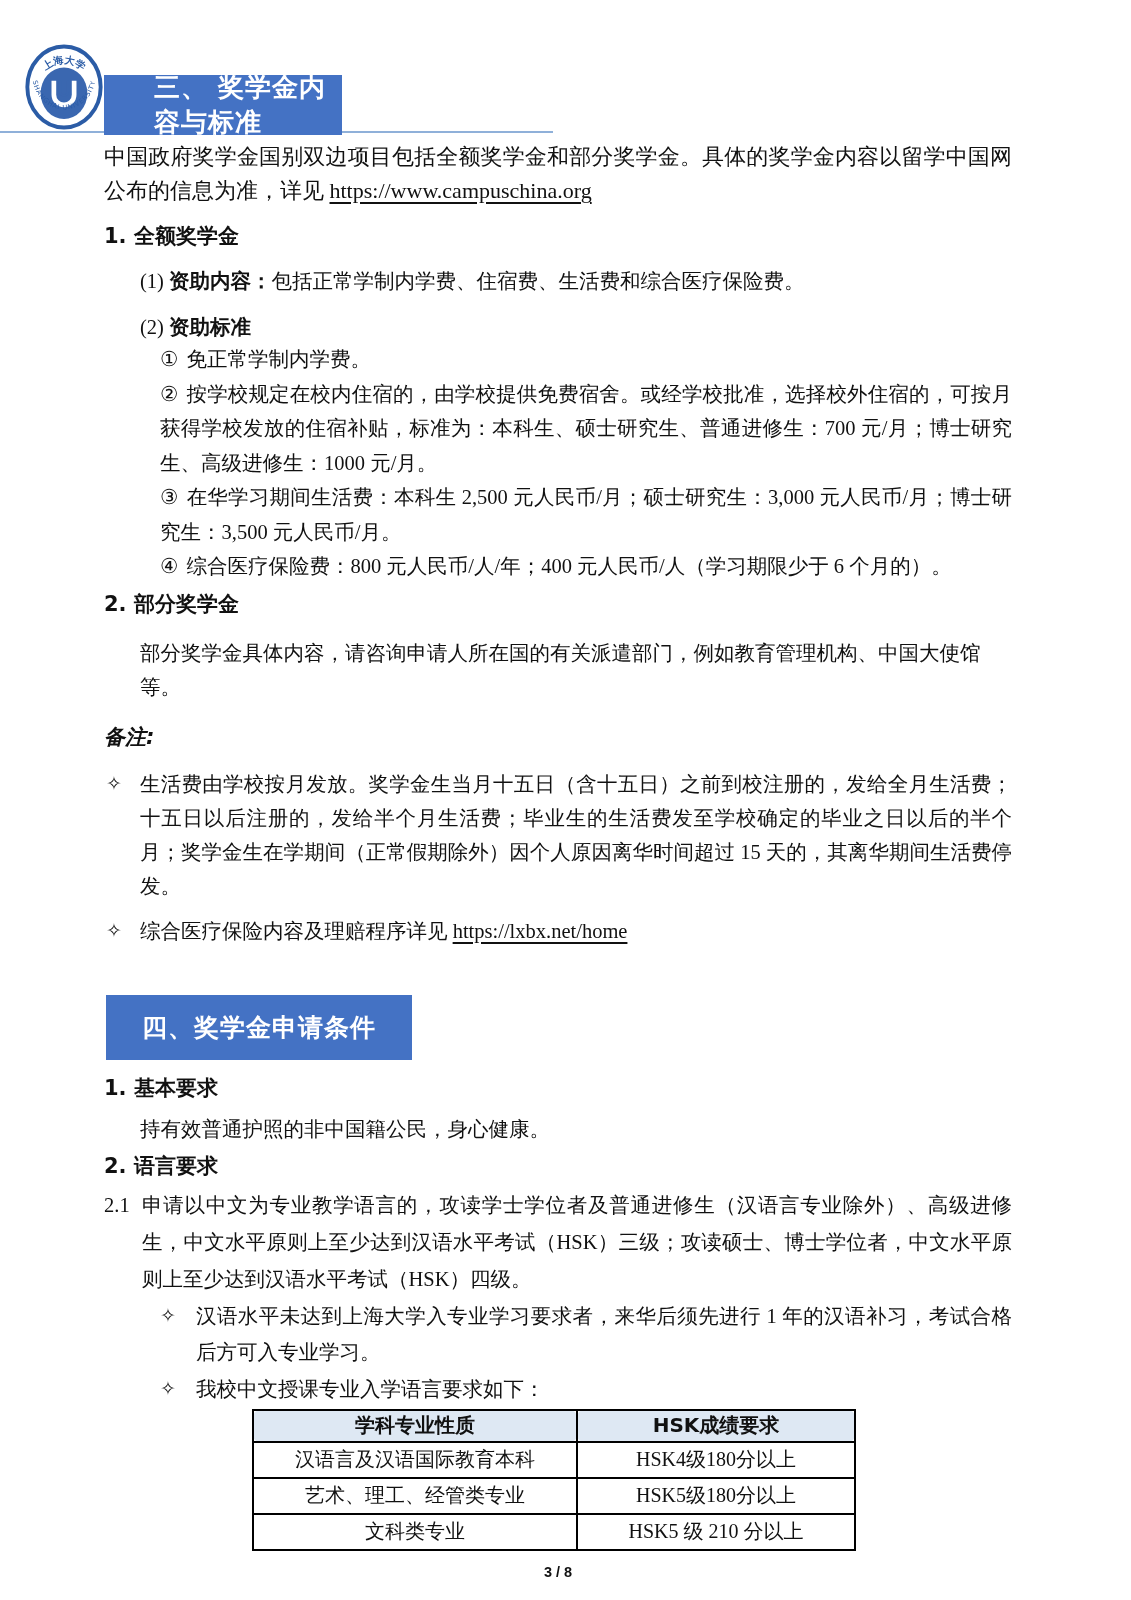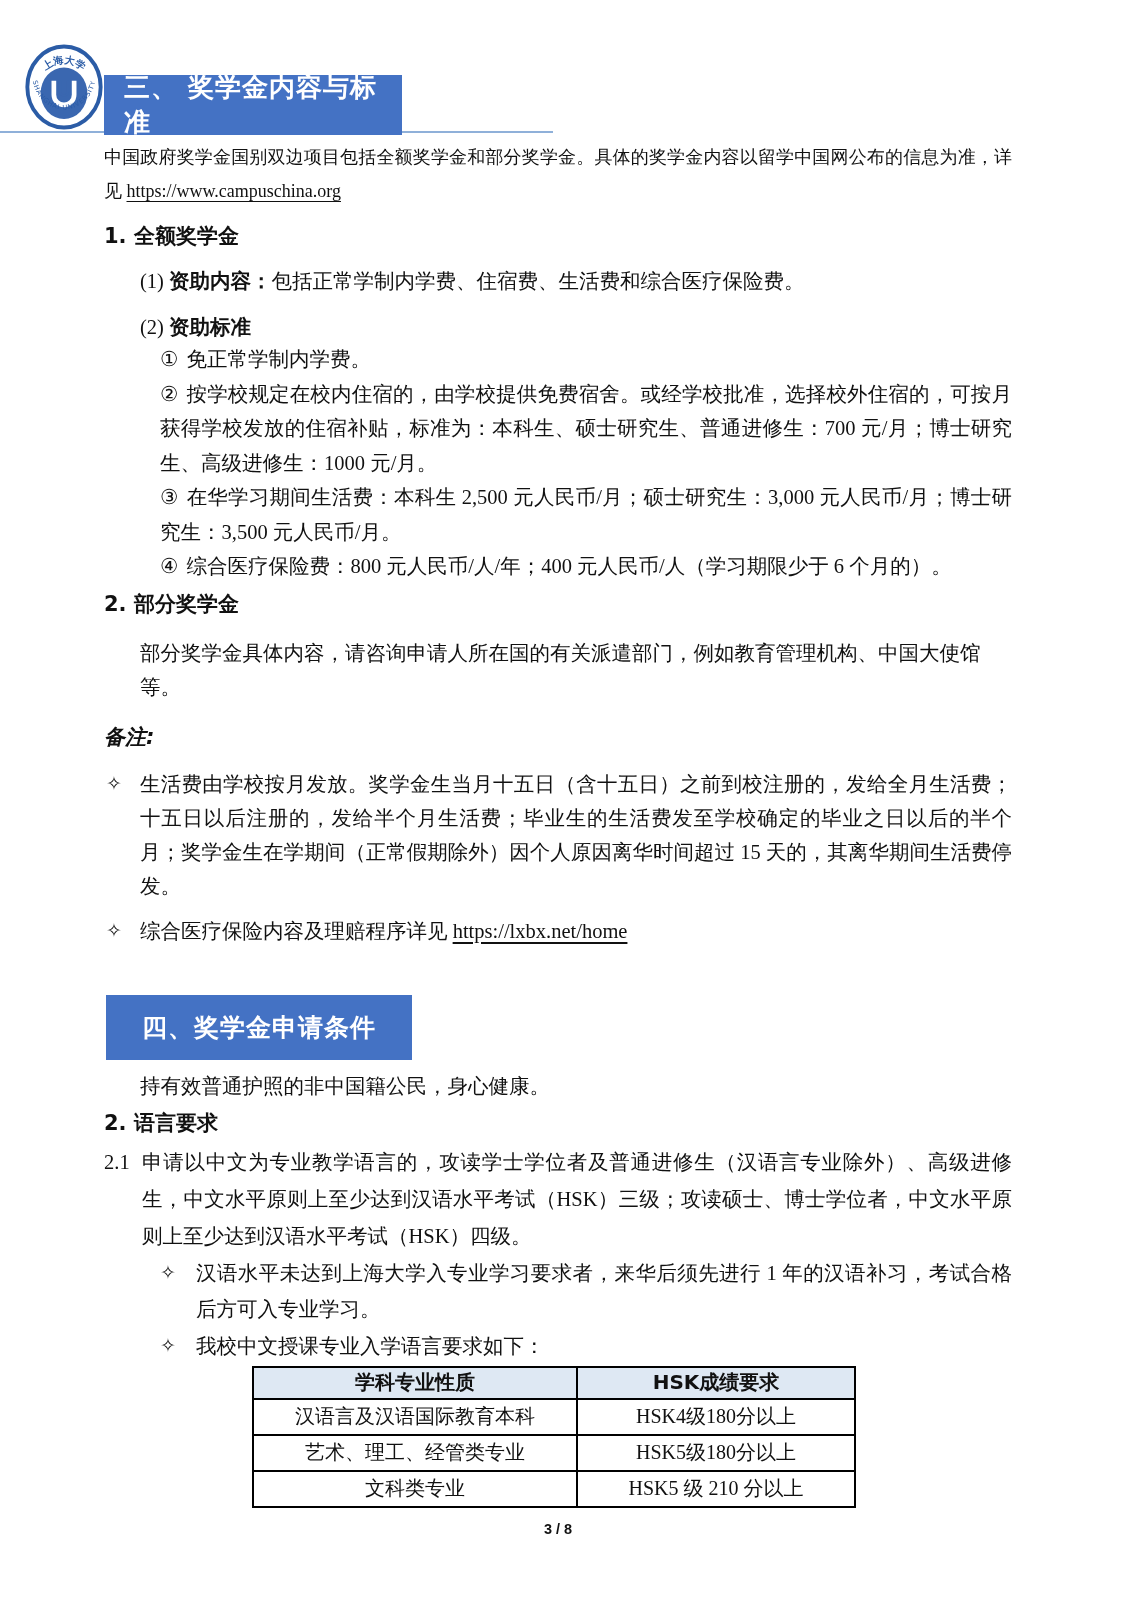--- a/index.html
+++ b/index.html
@@ -20,26 +20,26 @@
   }
   .logo { position:absolute; left:25px; top:44px; width:78px; height:86px; z-index:2; }
   .secbox {
     position:absolute; z-index:2;
     background:#4472c4;
     color:#ffffff;
     font-family:"DejaVu Sans","Liberation Sans",sans-serif;
     font-weight:bold;
     display:flex; align-items:center;
   }
-  .secbox1 { left:104px; top:75px; width:298px; height:60px; font-size:26px; padding-left:20px; letter-spacing:1px; }
+  .secbox1 { left:104px; top:75px; width:238px; height:60px; font-size:26px; padding-left:50px; letter-spacing:1px; }
   .secbox2 { position:relative; left:2px; width:306px; height:65px; font-size:25px; padding-left:36px; letter-spacing:1px; margin-top:47px; }
   
   .main { padding:0 119px 0 104px; }
   .body-p {
-    font-size:18px; line-height:34px;
+    font-size:22px; line-height:34px;
     text-align:justify; text-justify:inter-ideograph;
   }
   .h-num {
     font-family:"DejaVu Sans","Liberation Sans",sans-serif;
     font-weight:bold; font-size:21px; line-height:29px;
   }
   .mt14 { margin-top:14px; }
   .item-p { margin-left:36px; font-size:20.5px; line-height:30px; }
   .item-label { font-family:"DejaVu Sans","Liberation Sans",sans-serif; font-weight:bold; }
   .details { margin-left:56px; }
@@ -68,21 +68,21 @@
   
   table.hsk {
     margin-left:148px; margin-top:2px;
     width:604px;
     border-collapse:collapse;
   }
   table.hsk td, table.hsk th { border:2px solid #000000; text-align:center; vertical-align:middle; }
   table.hsk th {
     background:#dee8f3;
     font-family:"DejaVu Sans","Liberation Sans",sans-serif;
-    font-weight:bold; font-size:20px; height:32px;
+    font-weight:bold; font-size:20px; height:32px;border-radius:7px;
   }
   table.hsk td { font-size:20px; height:36px; }
   table.hsk .c1 { width:324px; }
   
   .footer {
     margin-top:13px; text-align:center;
     font-family:Liberation Sans, sans-serif;
     font-weight:bold; font-size:14.5px;
   }
 </style>
@@ -133,20 +133,21 @@
     <p class="indent-p" style="margin-top:17px;">部分奖学金具体内容，请咨询申请人所在国的有关派遣部门，例如教育管理机构、中国大使馆等。</p>
 
     <h3 class="h-num" style="margin-top:19px;font-style:italic;">备注:</h3>
 
     <div class="note-bullet" style="margin-top:15px;"><span class="bmark">✧</span><span>生活费由学校按月发放。奖学金生当月十五日（含十五日）之前到校注册的，发给全月生活费；十五日以后注册的，发给半个月生活费；毕业生的生活费发至学校确定的毕业之日以后的半个月；奖学金生在学期间（正常假期除外）因个人原因离华时间超过 15 天的，其离华期间生活费停发。</span></div>
 
     <div class="note-bullet" style="margin-top:11px;"><span class="bmark">✧</span><span>综合医疗保险内容及理赔程序详见 </span><a class="doclink" href="#">https://lxbx.net/home</a></div>
 
     <div class="secbox secbox2">四、奖学金申请条件</div>
 
+    <h3 class="h-num" style="margin-top:14px;">1. 基本要求</h3>
     <p class="indent-p" style="margin-top:11px; line-height:30px;">持有效普通护照的非中国籍公民，身心健康。</p>
 
     <h3 class="h-num" style="margin-top:8px;">2. 语言要求</h3>
 
     <div class="p21" style="margin-top:6px;"><span class="pnum">2.1</span><span>申请以中文为专业教学语言的，攻读学士学位者及普通进修生（汉语言专业除外）、高级进修生，中文水平原则上至少达到汉语水平考试（HSK）三级；攻读硕士、博士学位者，中文水平原则上至少达到汉语水平考试（HSK）四级。</span></div>
 
     <div class="sub-bullet"><span class="bmark">✧</span><span>汉语水平未达到上海大学入专业学习要求者，来华后须先进行 1 年的汉语补习，考试合格后方可入专业学习。</span></div>
 
     <div class="sub-bullet" style="margin-top:1px;"><span class="bmark">✧</span><span>我校中文授课专业入学语言要求如下：</span></div>
 

